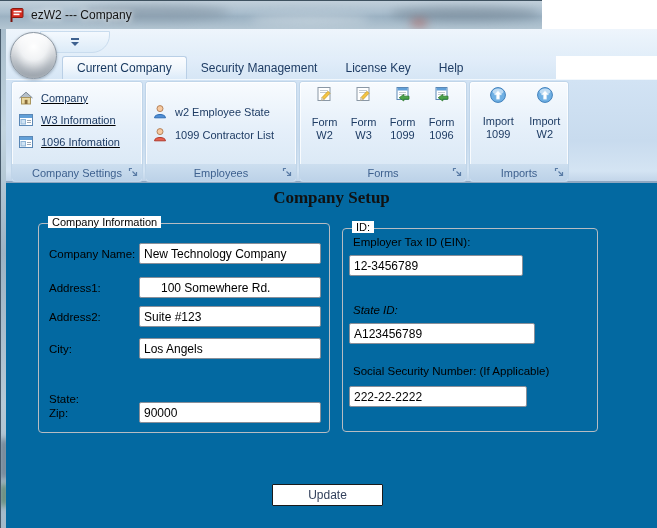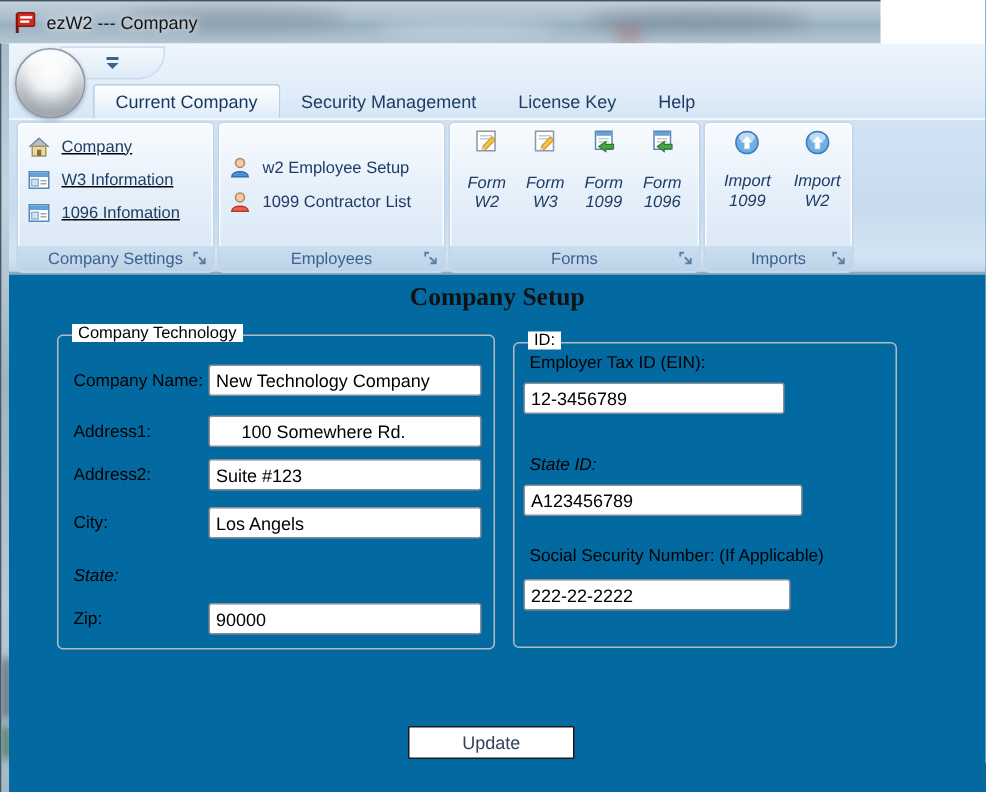--- a/index.html
+++ b/index.html
@@ -1,20 +1,20 @@
 <!DOCTYPE html>
 <html><head>
 <meta charset="utf-8">
 <style>
   * { margin:0; padding:0; box-sizing:border-box; }
   html,body { width:657px; height:528px; overflow:hidden; }
   body { position:relative; background:#ffffff; font-family:"Liberation Sans", sans-serif; color:#000; }
 
   
-  .titlebar { position:absolute; left:0; top:0; width:587px; height:29px;
+  .titlebar { position:absolute; left:0; top:0; width:542px; height:29px;
     background:linear-gradient(180deg,#c2d0db 0%,#aabecd 40%,#9cb2c3 55%,#b3c5d2 100%);
     border-top:1px solid #3f5260; overflow:hidden; }
   .smudge { position:absolute; filter:blur(5px); opacity:.55; border-radius:50%; }
   .smudge.s1 { left:80px; top:4px; width:150px; height:16px; background:#7f909f; }
   .smudge.s2 { left:390px; top:6px; width:150px; height:14px; background:#6d7e8d; }
   .smudge.s3 { left:598px; top:0px; width:44px; height:12px; background:#45584a; }
   .smudge.s4 { left:410px; top:18px; width:18px; height:8px; background:#b34a3f; }
   .smudge.s5 { left:250px; top:14px; width:120px; height:10px; background:#cfdbe4; opacity:.7; }
   .app-icon { position:absolute; left:8px; top:6px; width:17px; height:17px; }
   .win-title { position:absolute; left:31px; top:7px; font-size:12px; color:#151515;
@@ -34,21 +34,21 @@
     background:linear-gradient(180deg,#f4f9fe,#dcebf8); border:1px solid #c9dcee; border-radius:0 0 18px 0; }
   .orb { position:absolute; left:10px; top:32px; width:47px; height:47px; border-radius:50%;
     background:radial-gradient(circle at 50% 30%, #ffffff 0%, #f0f2f4 35%, #c9ced3 60%, #b3bac1 75%, #d6dade 100%);
     border:1px solid #8d98a3; box-shadow:inset 0 -8px 10px rgba(130,140,150,.45), inset 0 6px 8px #ffffff, 0 1px 3px rgba(60,80,100,.4);
     z-index:5; cursor:pointer; }
   .qat-arrow { position:absolute; left:71px; top:38px; width:9px; height:9px; cursor:pointer; }
   .qat-arrow .bar { position:absolute; left:0; top:0; width:8px; height:2px; background:#3e618f; }
   .qat-arrow .tri { position:absolute; left:0; top:4px; width:0; height:0;
     border-left:4px solid transparent; border-right:4px solid transparent; border-top:4px solid #3e618f; }
 
-  .tab-row { position:absolute; left:6px; top:56px; width:651px; height:23px;
+  .tab-row { position:absolute; left:6px; top:56px; width:550px; height:23px;
     background:linear-gradient(180deg,#e3eefa,#d6e6f5); display:flex; align-items:stretch; padding-left:56px; }
   .tab { font-size:12px; color:#1e3c64; padding:0 14px; display:flex; align-items:center; cursor:pointer; }
   .tab.selected { background:linear-gradient(180deg,#fcfdff 0%,#f0f6fc 50%,#dcebf9 100%);
     border:1px solid #b9cfe6; border-bottom:none; border-radius:3px 3px 0 0; color:#15365e; }
 
   .ribbon-body { position:absolute; left:6px; top:79px; width:651px; height:104px;
     background:linear-gradient(180deg,#d2e3f4 0%,#c8dbee 60%,#d4e4f3 90%,#c2d5e9 100%);
     border-top:1px solid #f2f8fd; border-bottom:2px solid #8fa8c2; }
 
   .rgroup { position:absolute; top:2px; height:99px; border-radius:3px;
@@ -64,21 +64,21 @@
   .g-forms   { left:294px; width:166px; }
   .g-imports { left:464px; width:98px; }
 
   .ritem { display:flex; align-items:center; gap:7px; height:17px; padding-left:6px;
     font-size:11px; color:#1e3c64; cursor:pointer; white-space:nowrap; }
   .g-company .items { padding-top:7px; display:flex; flex-direction:column; gap:5px; }
   .g-emp .items { padding-top:21px; display:flex; flex-direction:column; gap:6px; }
 
   .rbtns { display:flex; padding:4px 0 0 5px; }
   .rbtn { width:39px; display:flex; flex-direction:column; align-items:center;
-    font-size:11px; line-height:13px; color:#1e3c64; cursor:pointer; text-align:center;font-style:italic; }
+    font-size:11px; line-height:13px; color:#1e3c64; cursor:pointer; text-align:center; }
   .rbtn .ic { margin-bottom:13px; }
   .g-imports .rbtn { width:53px; }
   .g-imports .rbtn .ic { margin-bottom:11px; }
 
   
   .main { position:absolute; left:6px; top:183px; width:651px; height:438px; background:#0369a1; }
   .page-heading { position:absolute; left:0; top:5px; width:651px; text-align:center;
     font-family:"Liberation Serif", serif; font-weight:bold; font-size:17px; color:#111; }
 
   .groupbox { position:absolute; border:1px solid #b7bcc2; border-radius:4px; }
@@ -183,21 +183,21 @@
     </div>
   </div>
 
   <div class="rgroup g-emp">
     <div class="items">
       <div class="ritem">
         <svg width="16" height="16" viewBox="0 0 16 16">
           <circle cx="8" cy="4.6" r="3" fill="#f6c9a0" stroke="#b5825a"></circle>
           <path d="M2.5 13.8 C2.5 9.4 13.5 9.4 13.5 13.8 Z" fill="#4f8fd6" stroke="#2f6db4"></path>
         </svg>
-        <span>w2 Employee Setup</span>
+        <span>w2 Employee State</span>
       </div>
       <div class="ritem">
         <svg width="16" height="16" viewBox="0 0 16 16">
           <circle cx="8" cy="4.6" r="3" fill="#f6c9a0" stroke="#b5825a"></circle>
           <path d="M2.5 13.8 C2.5 9.4 13.5 9.4 13.5 13.8 Z" fill="#e8604f" stroke="#b03a2c"></path>
         </svg>
         <span>1099 Contractor List</span>
       </div>
     </div>
     <div class="rgroup-footer">
@@ -293,21 +293,21 @@
         <path d="M4.5 4.5 L8.5 8.5 M8.5 5 V8.5 H5" fill="none" stroke="#5a7ca6" stroke-width="1.2"></path>
       </svg>
     </div>
   </div>
 </div>
 
 <div class="main">
   <div class="page-heading">Company Setup</div>
 
   <div class="groupbox gb-left">
-    <span class="legend">Company Technology</span>
+    <span class="legend">Company Information</span>
 
     <div class="frow" style="left:10px; top:19px;">
       <span class="flabel">Company Name:</span>
     </div>
     <input class="tbox" style="left: 100px; top: 19px; width: 182px;" value="New Technology Company">
 
     <div class="frow" style="left:10px; top:53px;">
       <span class="flabel">Address1:</span>
     </div>
     <input class="tbox" style="left: 100px; top: 53px; width: 182px; padding-left: 21px;" value="100 Somewhere Rd.">
@@ -315,21 +315,21 @@
     <div class="frow" style="left:10px; top:82px;">
       <span class="flabel">Address2:</span>
     </div>
     <input class="tbox" style="left: 100px; top: 82px; width: 182px;" value="Suite #123">
 
     <div class="frow" style="left:10px; top:114px;">
       <span class="flabel">City:</span>
     </div>
     <input class="tbox" style="left: 100px; top: 114px; width: 182px;" value="Los Angels">
 
-    <div class="frow" style="left:10px; top:149px;font-style:italic;">
+    <div class="frow" style="left:10px; top:164px;">
       <span class="flabel">State:</span>
     </div>
 
     <div class="frow" style="left:10px; top:178px;">
       <span class="flabel">Zip:</span>
     </div>
     <input class="tbox" style="left: 100px; top: 178px; width: 182px;" value="90000">
   </div>
 
   <div class="groupbox gb-right">

